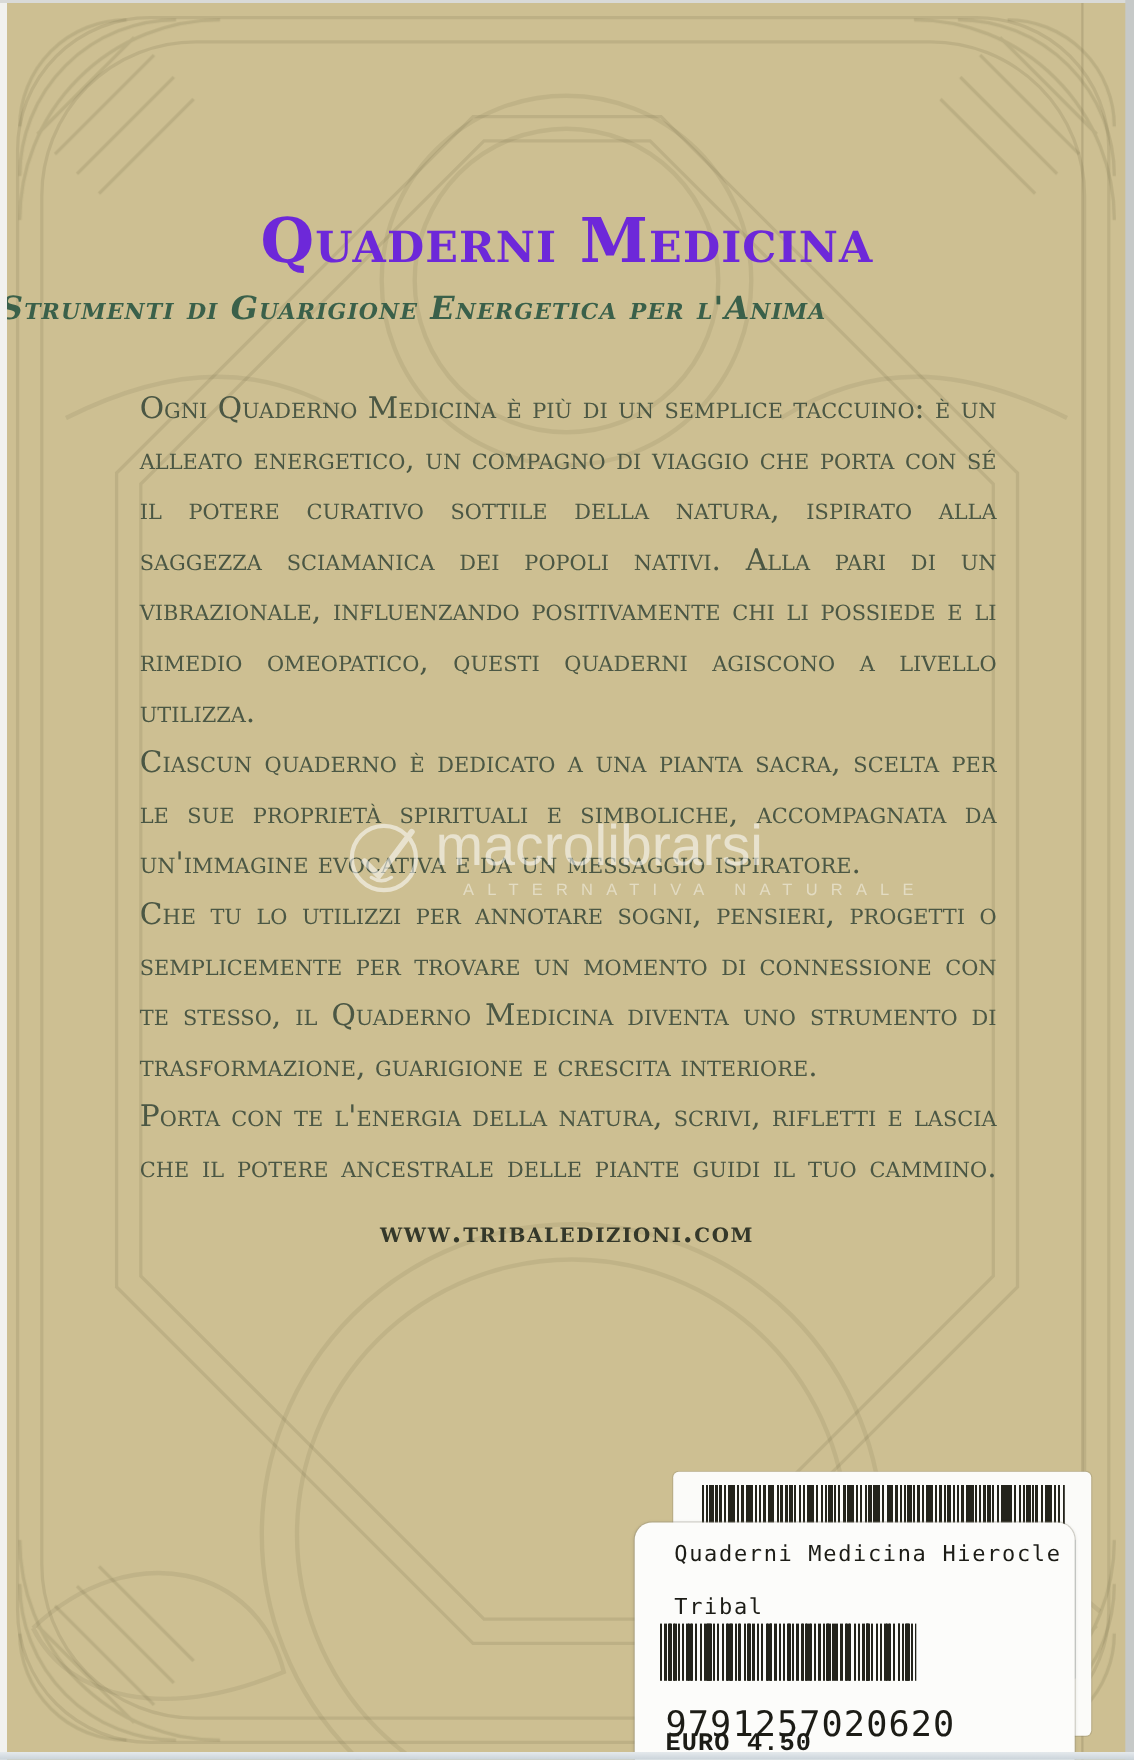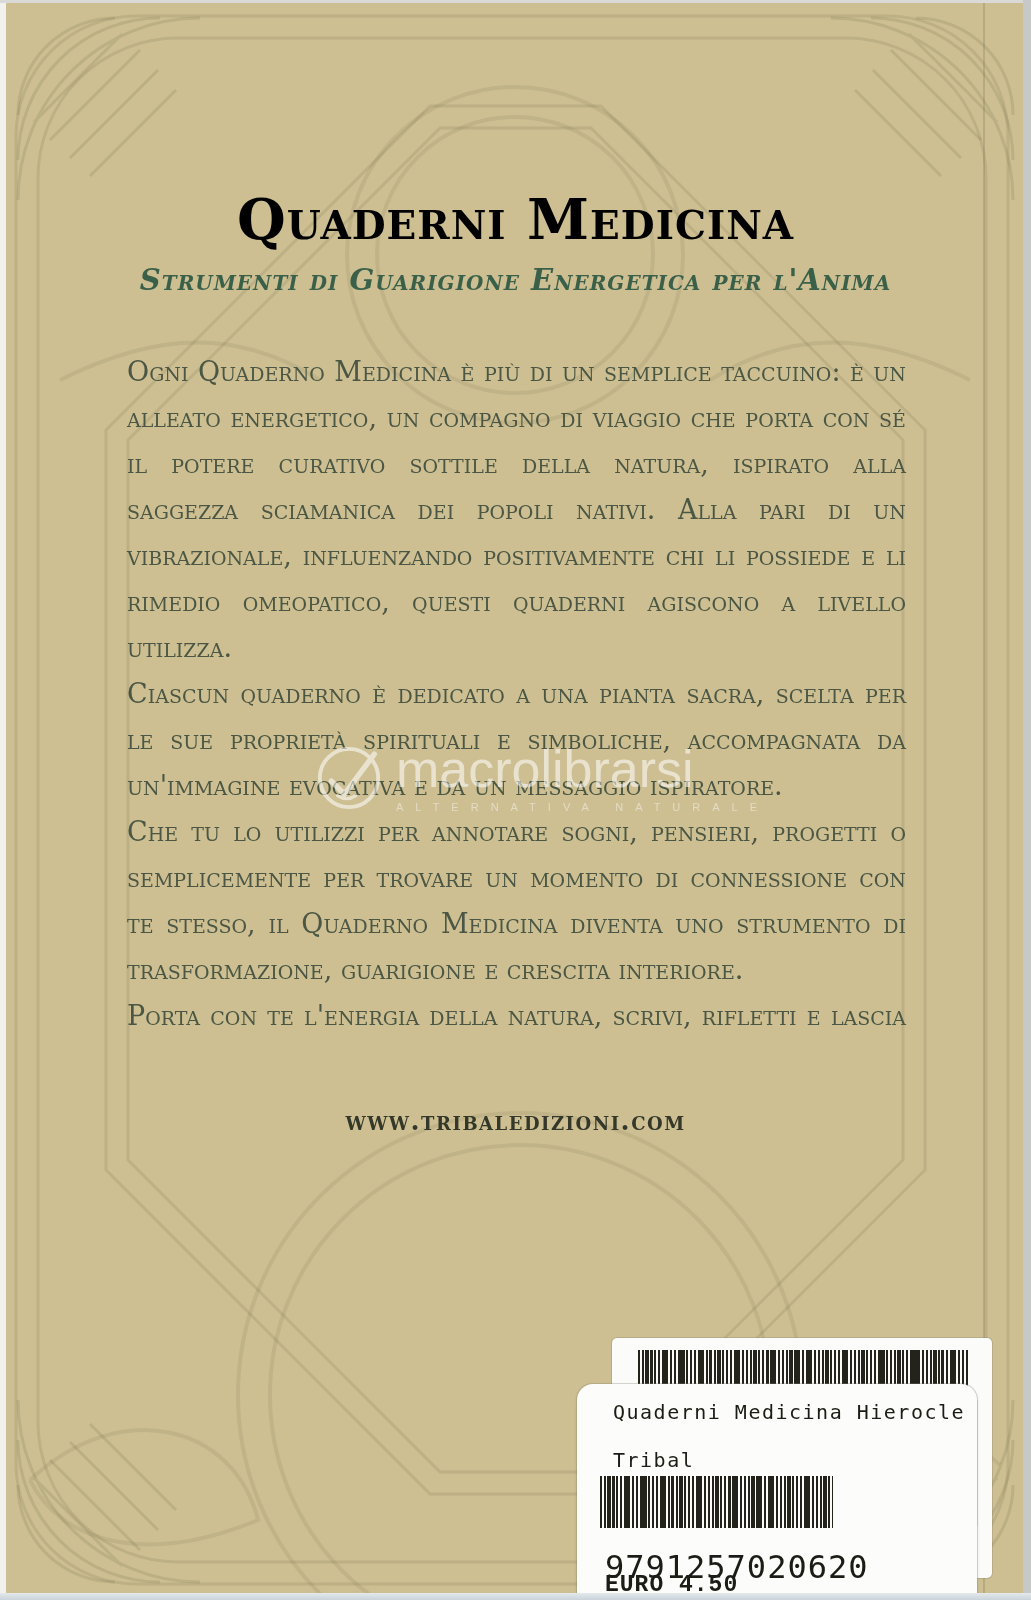--- a/index.html
+++ b/index.html
@@ -14,24 +14,24 @@
   .edge{position:absolute;z-index:6;}
   .edge-left{left:0;top:0;bottom:0;width:6px;background:#f1f1ee;}
   .edge-top{left:0;top:0;right:0;height:3px;background:#d9dad8;}
   .edge-right{right:0;top:0;bottom:0;width:8px;background:#c6c9c8;}
   .edge-bottom{left:0;bottom:0;right:0;height:7px;background:linear-gradient(#e4e9ec,#c9d3da);}
   .crease{position:absolute;left:983px;top:0;bottom:0;width:2px;background:rgba(105,95,62,.22);z-index:2;}
   
   .title{
     position:absolute;left:0;right:0;top:188px;margin:0;text-align:center;z-index:3;
     font-variant:small-caps;font-weight:bold;font-size:56px;line-height:62px;
-    letter-spacing:1px;color:#000000;
+    letter-spacing:1px;color:#6d28d9;
   }
   .subtitle{
-    position:absolute;left:0;right:0;top:262px;margin:0;text-align:center;z-index:3;
+    position:absolute;left:0;right:0;top:262px;margin:0;z-index:3;
     font-variant:small-caps;font-style:italic;font-weight:bold;font-size:29px;line-height:36px;
     letter-spacing:1px;color:#3a604a;
   }
   .body-text{
     position:absolute;left:127px;top:349px;width:779px;z-index:3;
     font-variant:small-caps;font-size:27px;color:#4b5744;
   }
   .body-text .line{
     line-height:46px;height:46px;white-space:normal;
     text-align:justify;text-align-last:justify;
@@ -41,21 +41,21 @@
     position:absolute;left:0;right:0;top:1106px;text-align:center;z-index:3;
     font-variant:small-caps;font-weight:bold;font-size:26px;letter-spacing:1.5px;color:#34382a;
   }
   
   .watermark{
     position:absolute;left:316px;top:742px;z-index:4;display:flex;align-items:center;gap:14px;
     color:rgba(255,255,255,.55);font-family:"Liberation Sans", sans-serif;pointer-events:none;
   }
   .wm-logo{opacity:.55;flex:0 0 auto;}
   .wm-name{font-size:52px;line-height:54px;font-weight:500;letter-spacing:0;}
-  .wm-tagline{font-size:11px;letter-spacing:12px;margin-top:5px;color:rgba(255,255,255,.45);}
+  .wm-tagline{font-size:15px;letter-spacing:12px;margin-top:5px;color:rgba(255,255,255,.45);margin-left:25px;}
   
   .back-label{
     position:absolute;left:612px;top:1338px;width:380px;height:240px;z-index:4;
     background:#fbfbf9;border-radius:5px;box-shadow:0 0 0 1px rgba(120,115,95,.25);
   }
   .bar-dark{
     background:
       repeating-linear-gradient(90deg,#23231b 0 2px,rgba(0,0,0,0) 2px 4px),
       repeating-linear-gradient(90deg,rgba(0,0,0,0) 0 7px,#23231b 7px 11px,rgba(0,0,0,0) 11px 18px),
       repeating-linear-gradient(90deg,rgba(0,0,0,0) 0 13px,#23231b 13px 15px,rgba(0,0,0,0) 15px 29px);
@@ -135,20 +135,21 @@
       <div class="line">rimedio omeopatico, questi quaderni agiscono a livello</div>
       <div class="line no-stretch">utilizza.</div>
       <div class="line">Ciascun quaderno è dedicato a una pianta sacra, scelta per</div>
       <div class="line">le sue proprietà spirituali e simboliche, accompagnata da</div>
       <div class="line no-stretch">un'immagine evocativa e da un messaggio ispiratore.</div>
       <div class="line">Che tu lo utilizzi per annotare sogni, pensieri, progetti o</div>
       <div class="line">semplicemente per trovare un momento di connessione con</div>
       <div class="line">te stesso, il Quaderno Medicina diventa uno strumento di</div>
       <div class="line no-stretch">trasformazione, guarigione e crescita interiore.</div>
       <div class="line">Porta con te l'energia della natura, scrivi, rifletti e lascia</div>
+      <div class="line">che il potere ancestrale delle piante guidi il tuo cammino.</div>
     </div>
 
   <div class="website">www.tribaledizioni.com</div>
 
   <div class="watermark">
     <svg class="wm-logo" width="66" height="66" viewBox="0 0 86 86" fill="none">
       <circle cx="43" cy="43" r="38" stroke="#ffffff" stroke-width="5"></circle>
       <path d="M20,47 L37,64 L76,12" stroke="#ffffff" stroke-width="7" stroke-linecap="round"></path>
       <path d="M28,66 Q40,74 52,66" stroke="#ffffff" stroke-width="4" stroke-linecap="round"></path>
     </svg>

